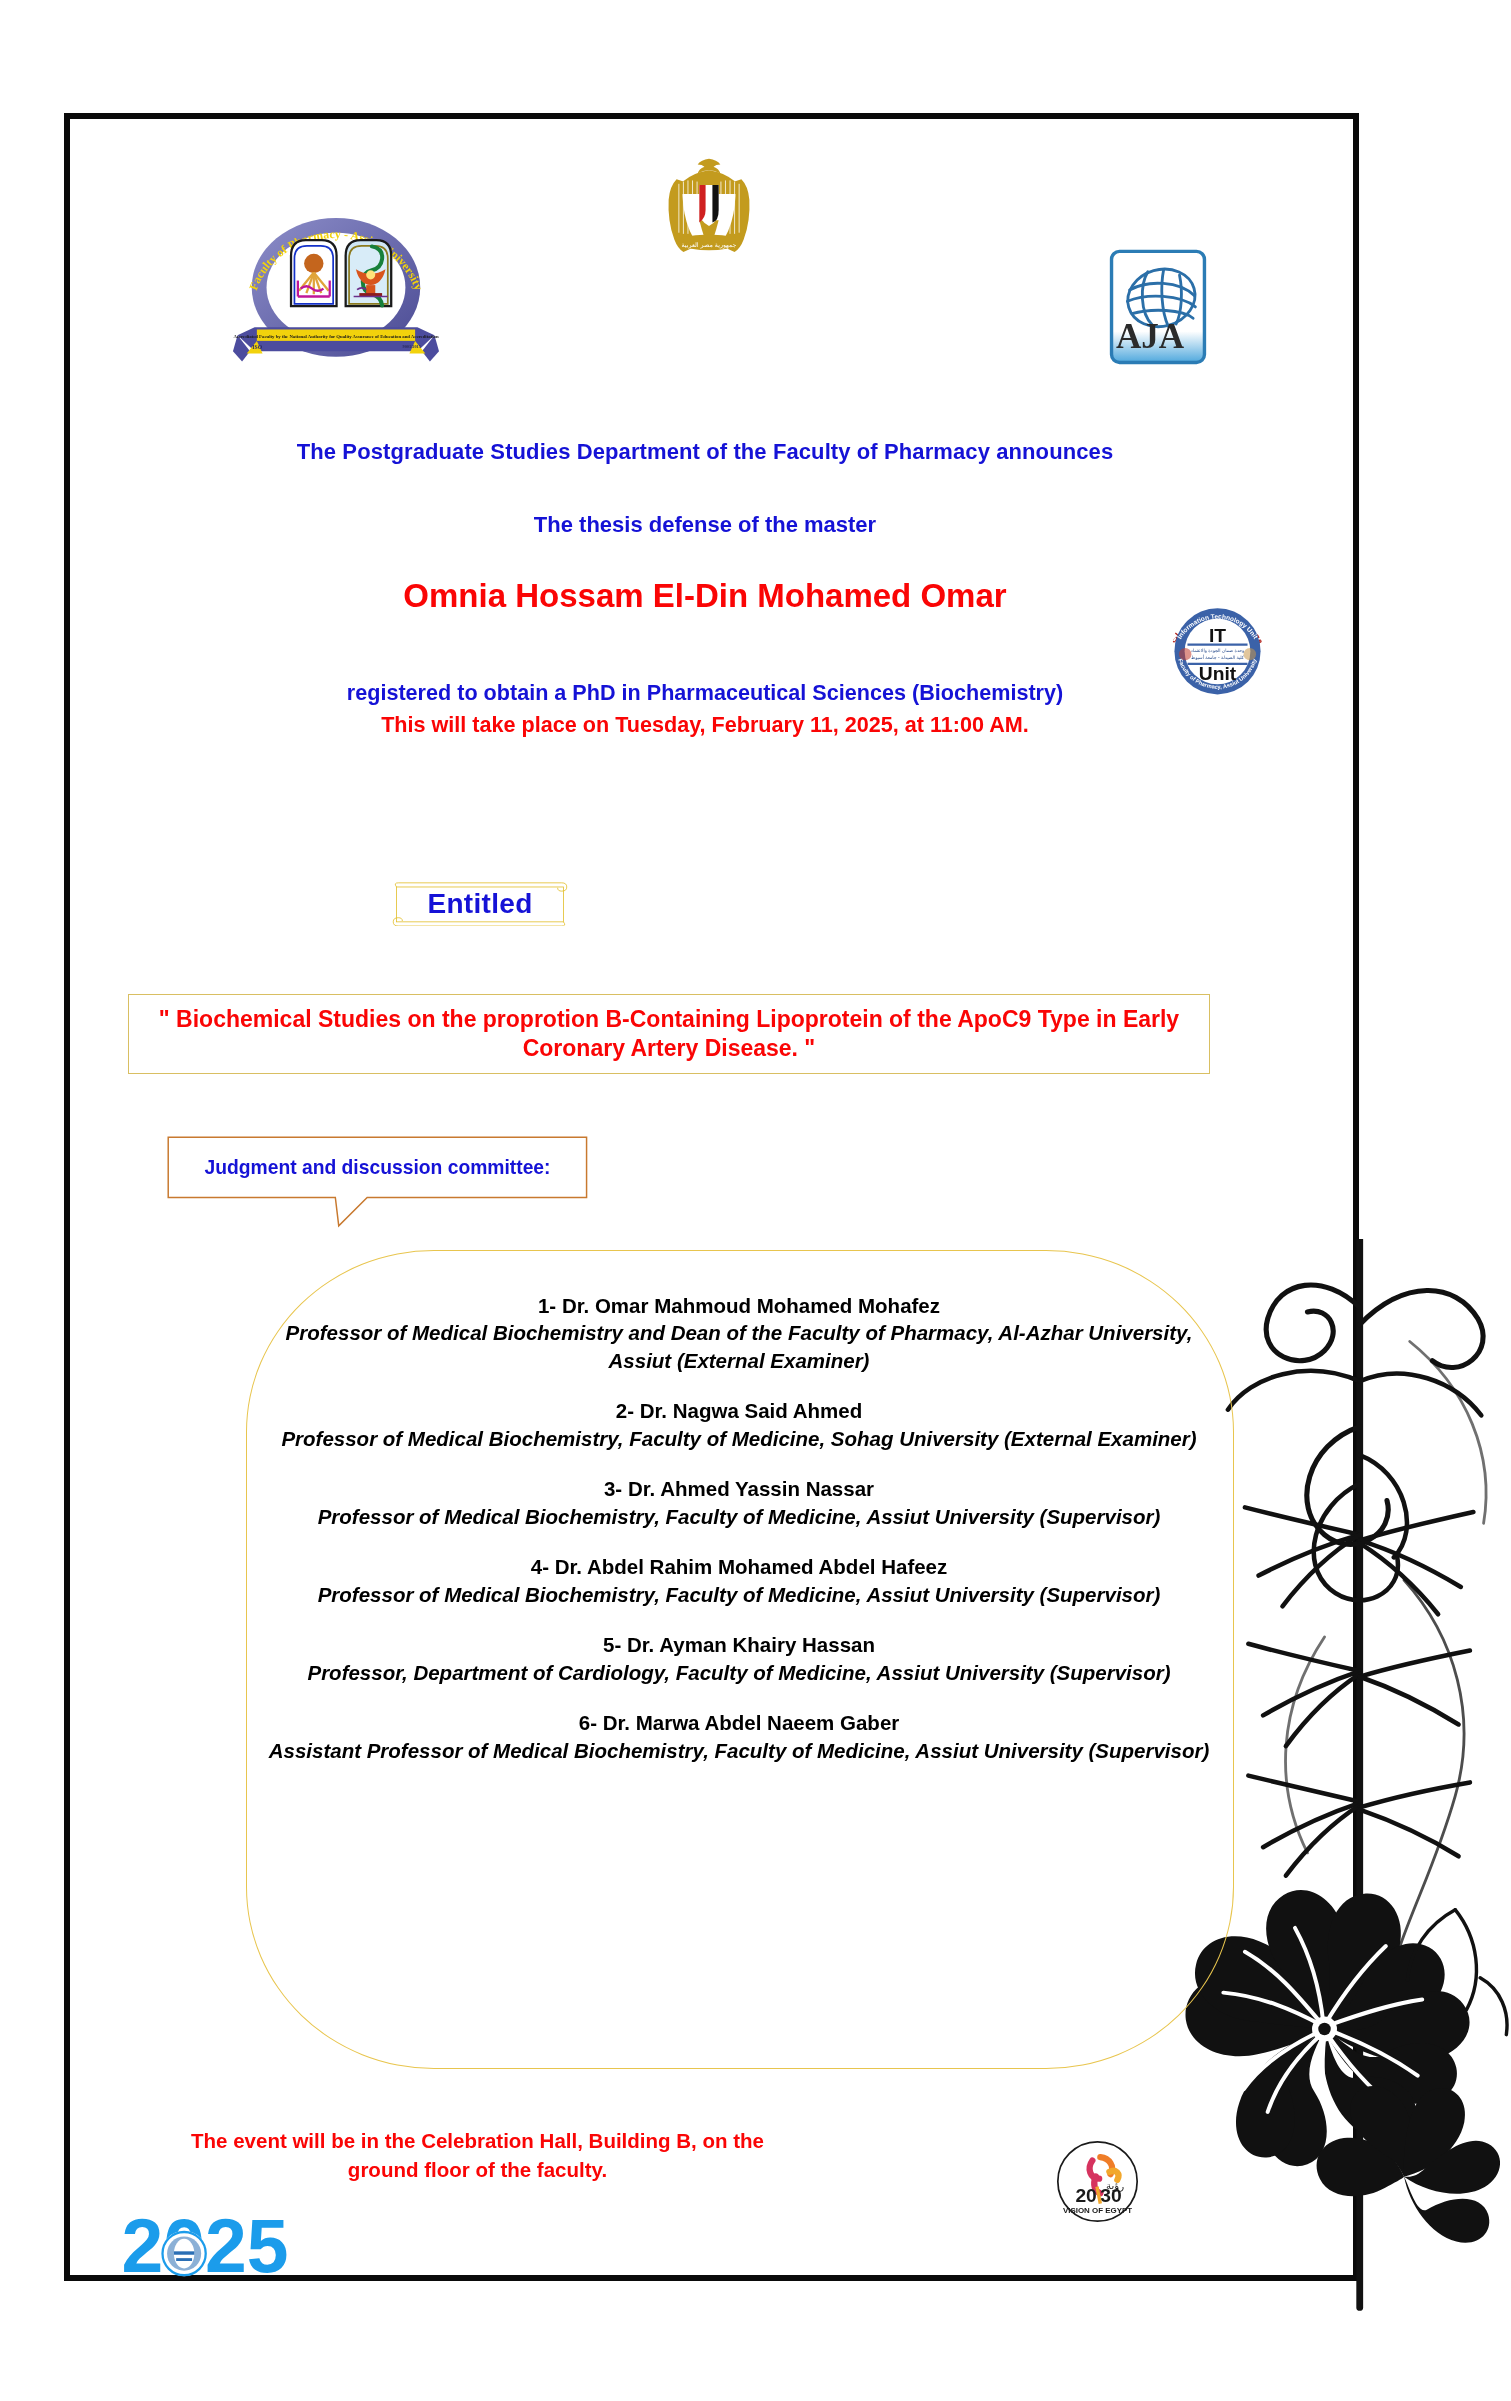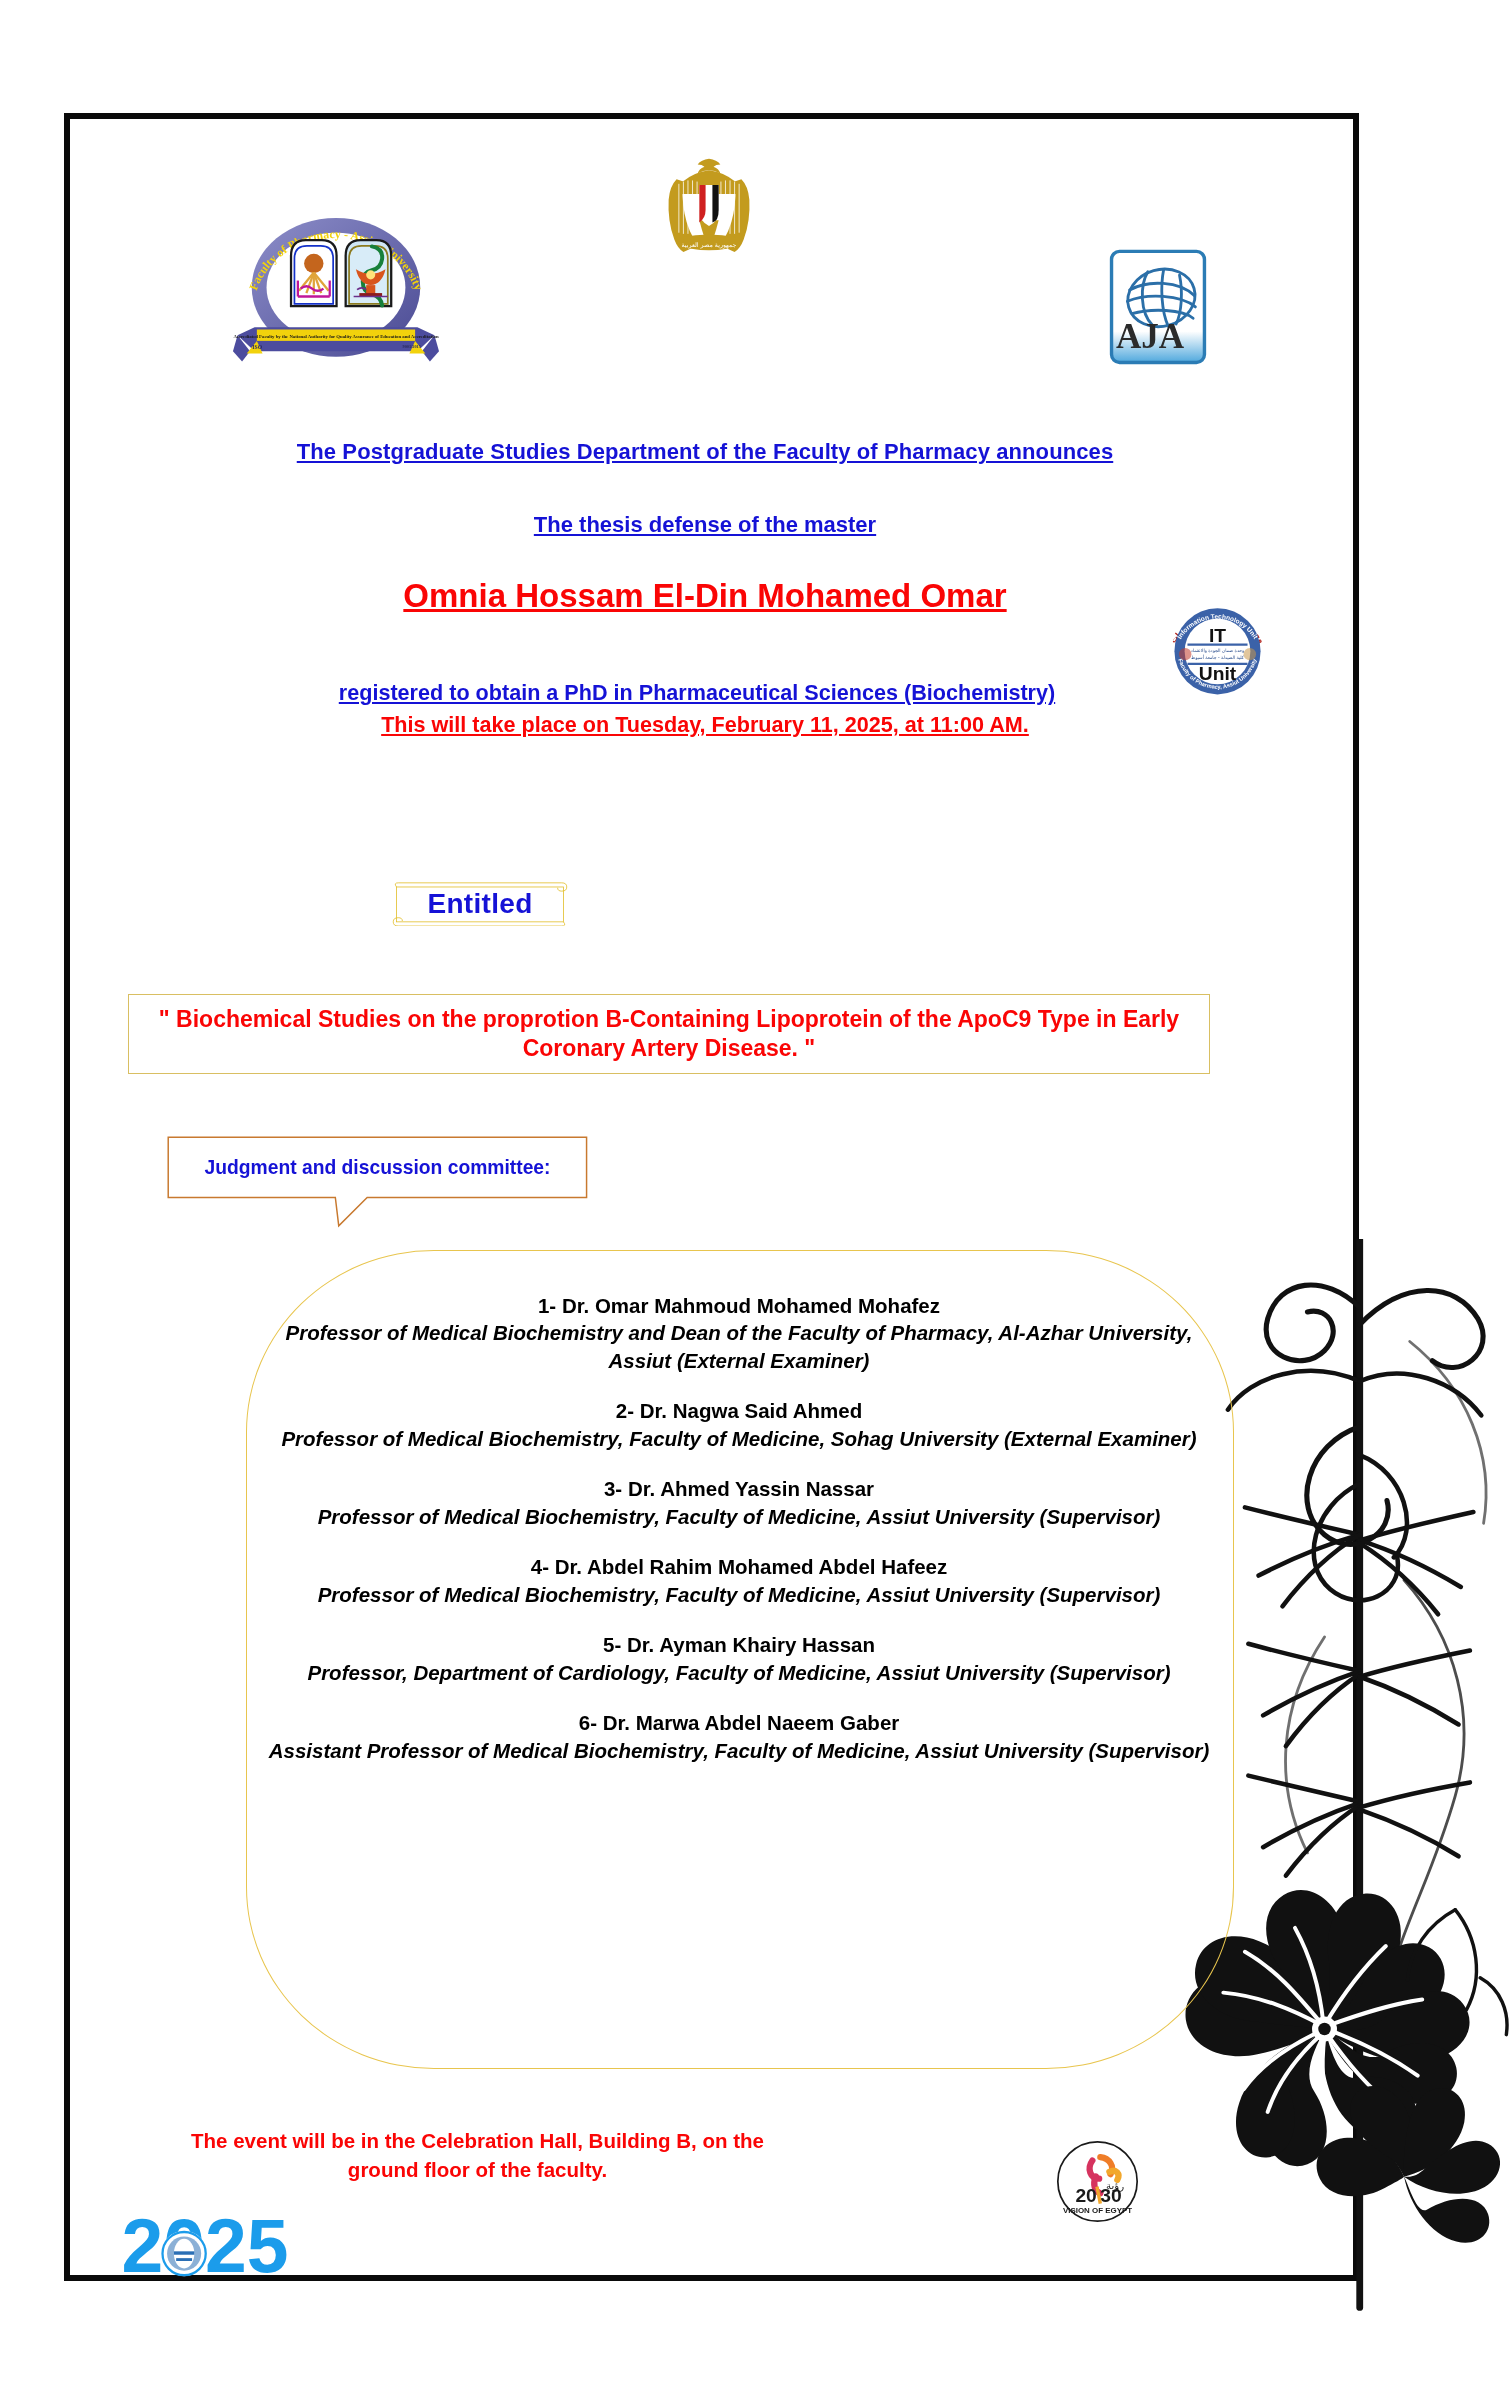--- a/index.html
+++ b/index.html
@@ -47,39 +47,39 @@
   .logo-box { position: absolute; z-index: 12; }
 
   #logo-pharmacy { left: 225px; top: 202px; width: 222px; height: 171px; }
   #logo-eagle    { left: 655px; top: 152px; width: 108px; height: 108px; }
   #logo-aja      { left: 1107px; top: 248px; width: 102px; height: 118px; }
   #logo-it       { left: 1158px; top: 589px; width: 119px; height: 119px; }
   #logo-2025     { left: 117px; top: 2199px; width: 182px; height: 88px; z-index: 14;}
   #logo-2030     { left: 1055px; top: 2139px; width: 85px; height: 85px; z-index: 14;}
 
   
-  .txt { position: absolute; z-index: 11; text-align: center; text-decoration: underline; }
+  .txt { position: absolute; z-index: 11; text-align: center; }
 
   .l-blue   { color: #1512d6; font-weight: bold; }
   .l-red    { color: #fa0505; font-weight: bold; }
 
   #line-announce {
     left: 74px; top: 439px; width: 1262px;
     font-size: 22px; letter-spacing: 0.1px;
   }
   #line-defense {
     left: 74px; top: 512px; width: 1262px;
     font-size: 22px;
   }
   #line-student {
     left: 74px; top: 577px; width: 1262px;
     font-size: 33px;
   }
   #line-degree {
-    left: 66px; top: 680px; width: 1262px;
+    left: 74px; top: 680px; width: 1262px;
     font-size: 21.6px;
   }
   #line-datetime {
     left: 74px; top: 712px; width: 1262px;
     font-size: 21.6px;
   }
 
   
   #entitled-wrap {
     position: absolute;

